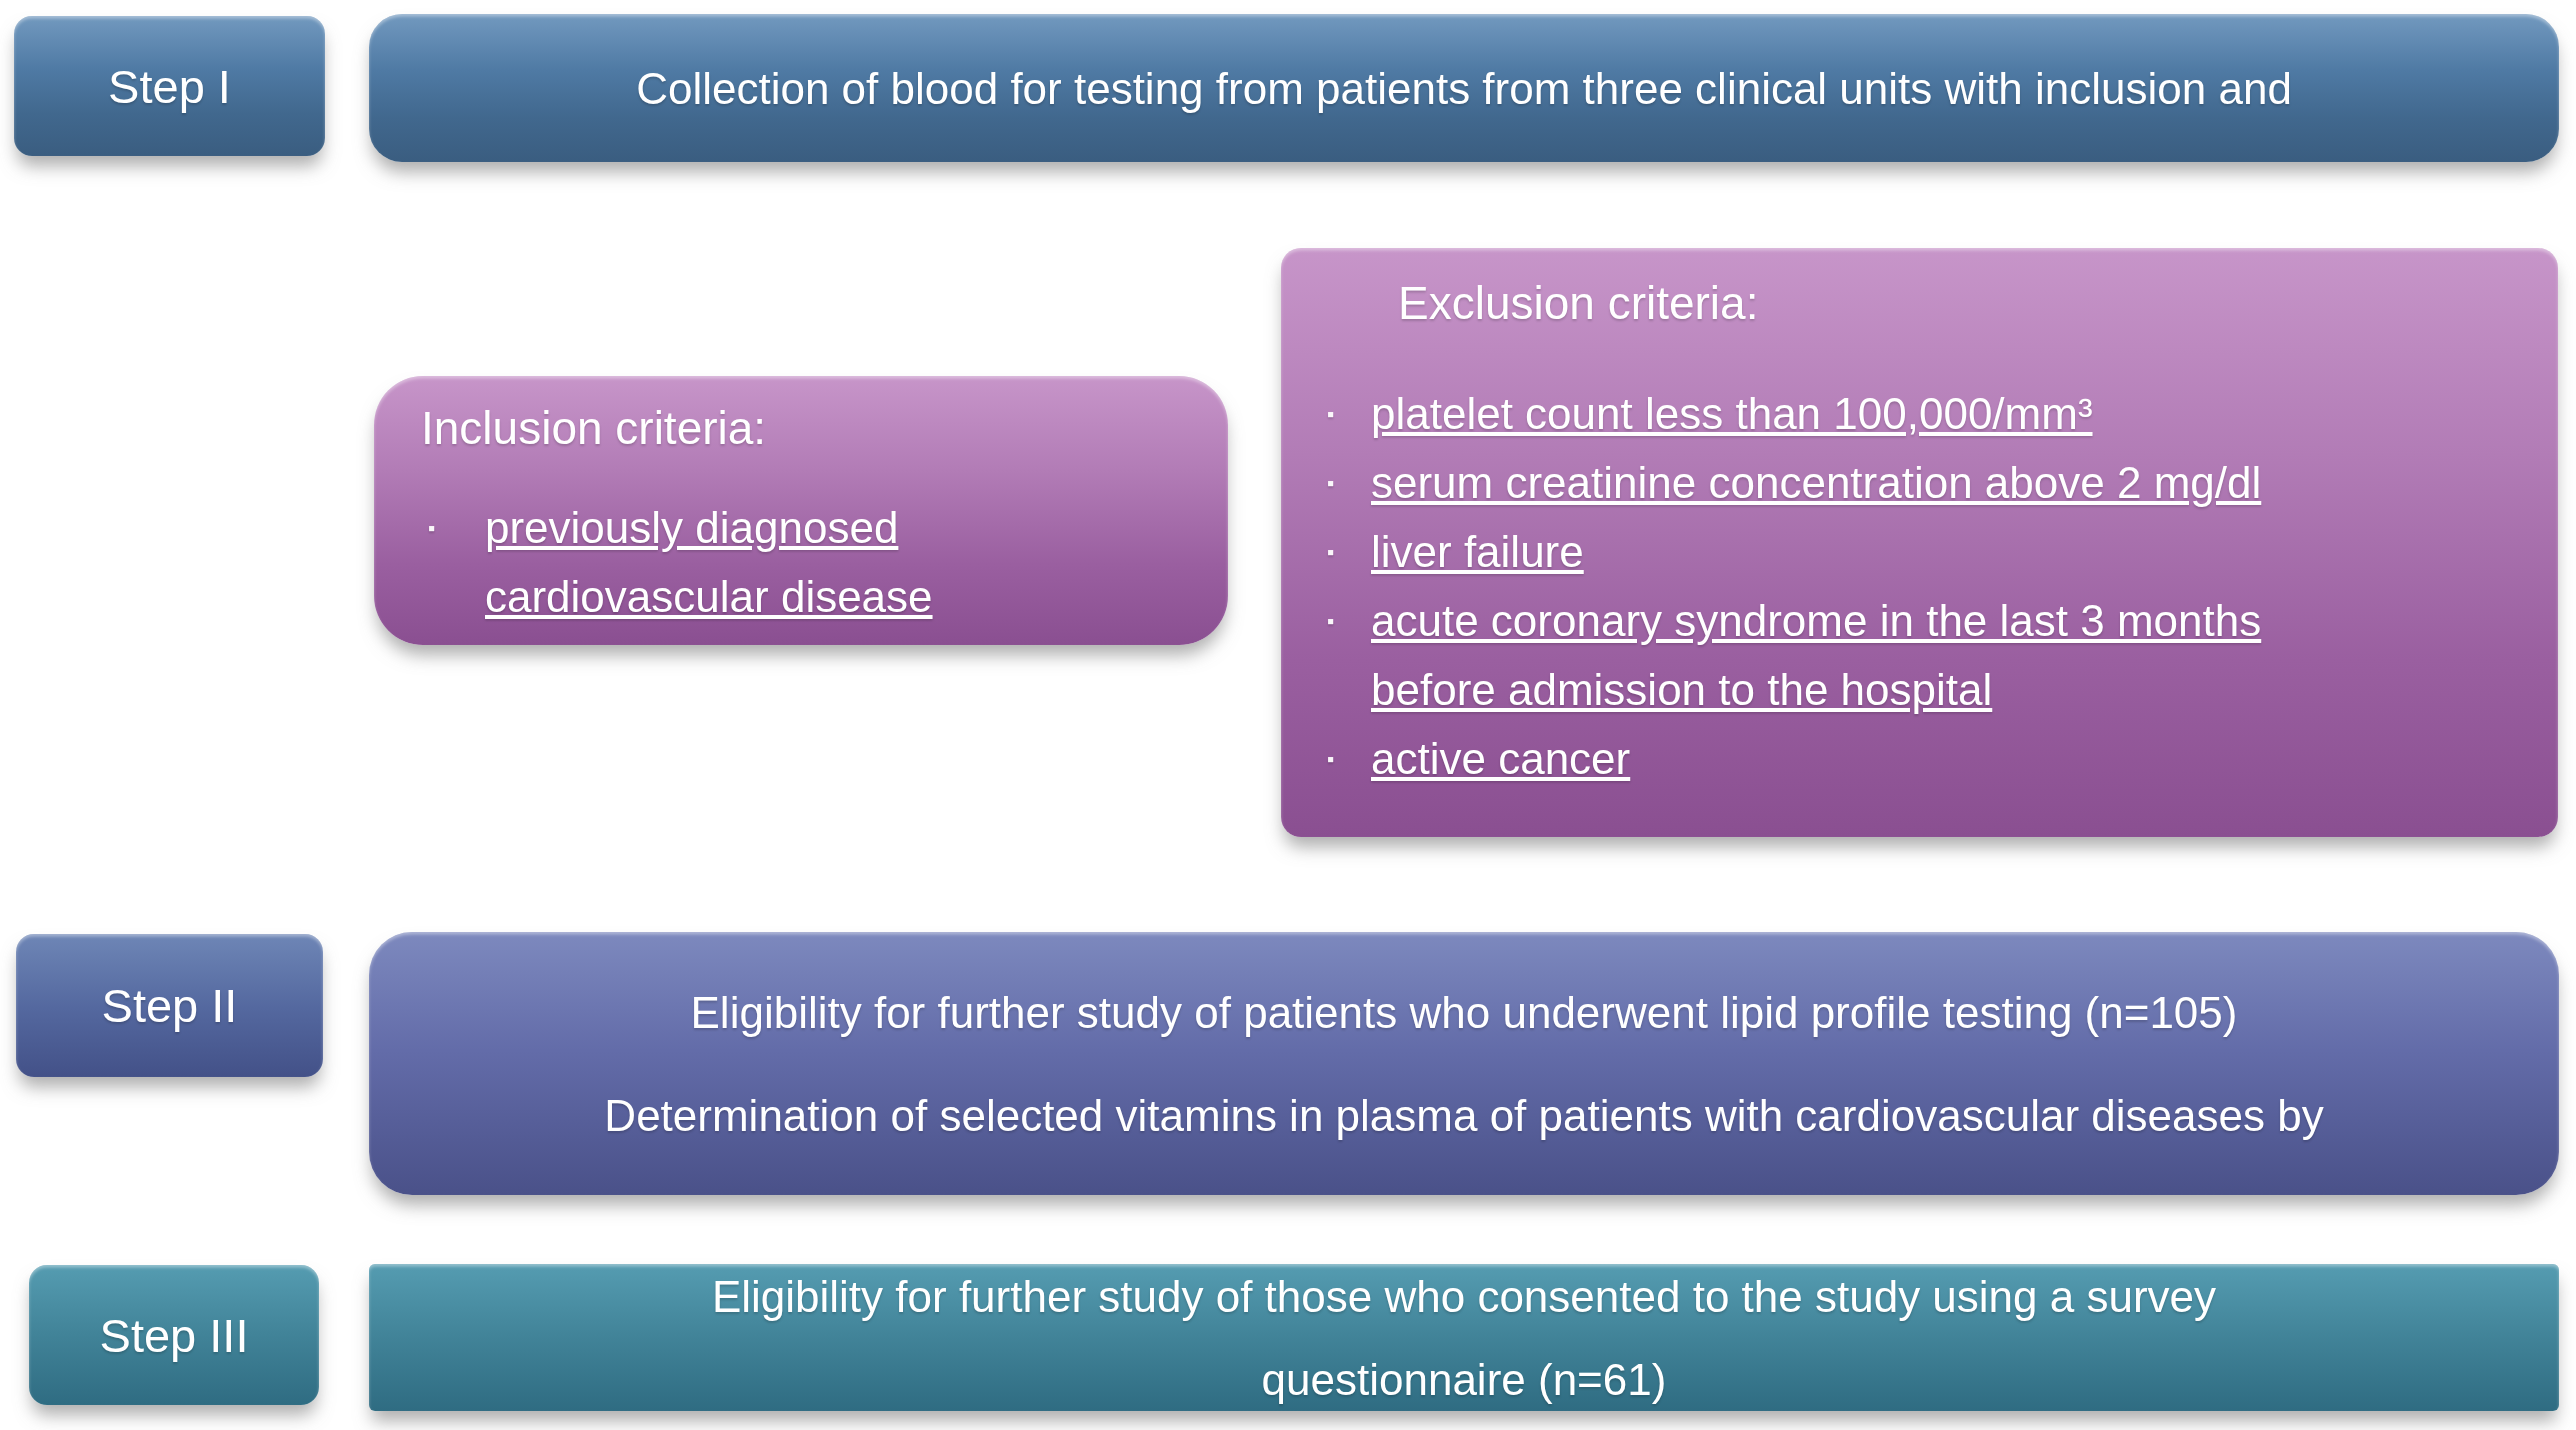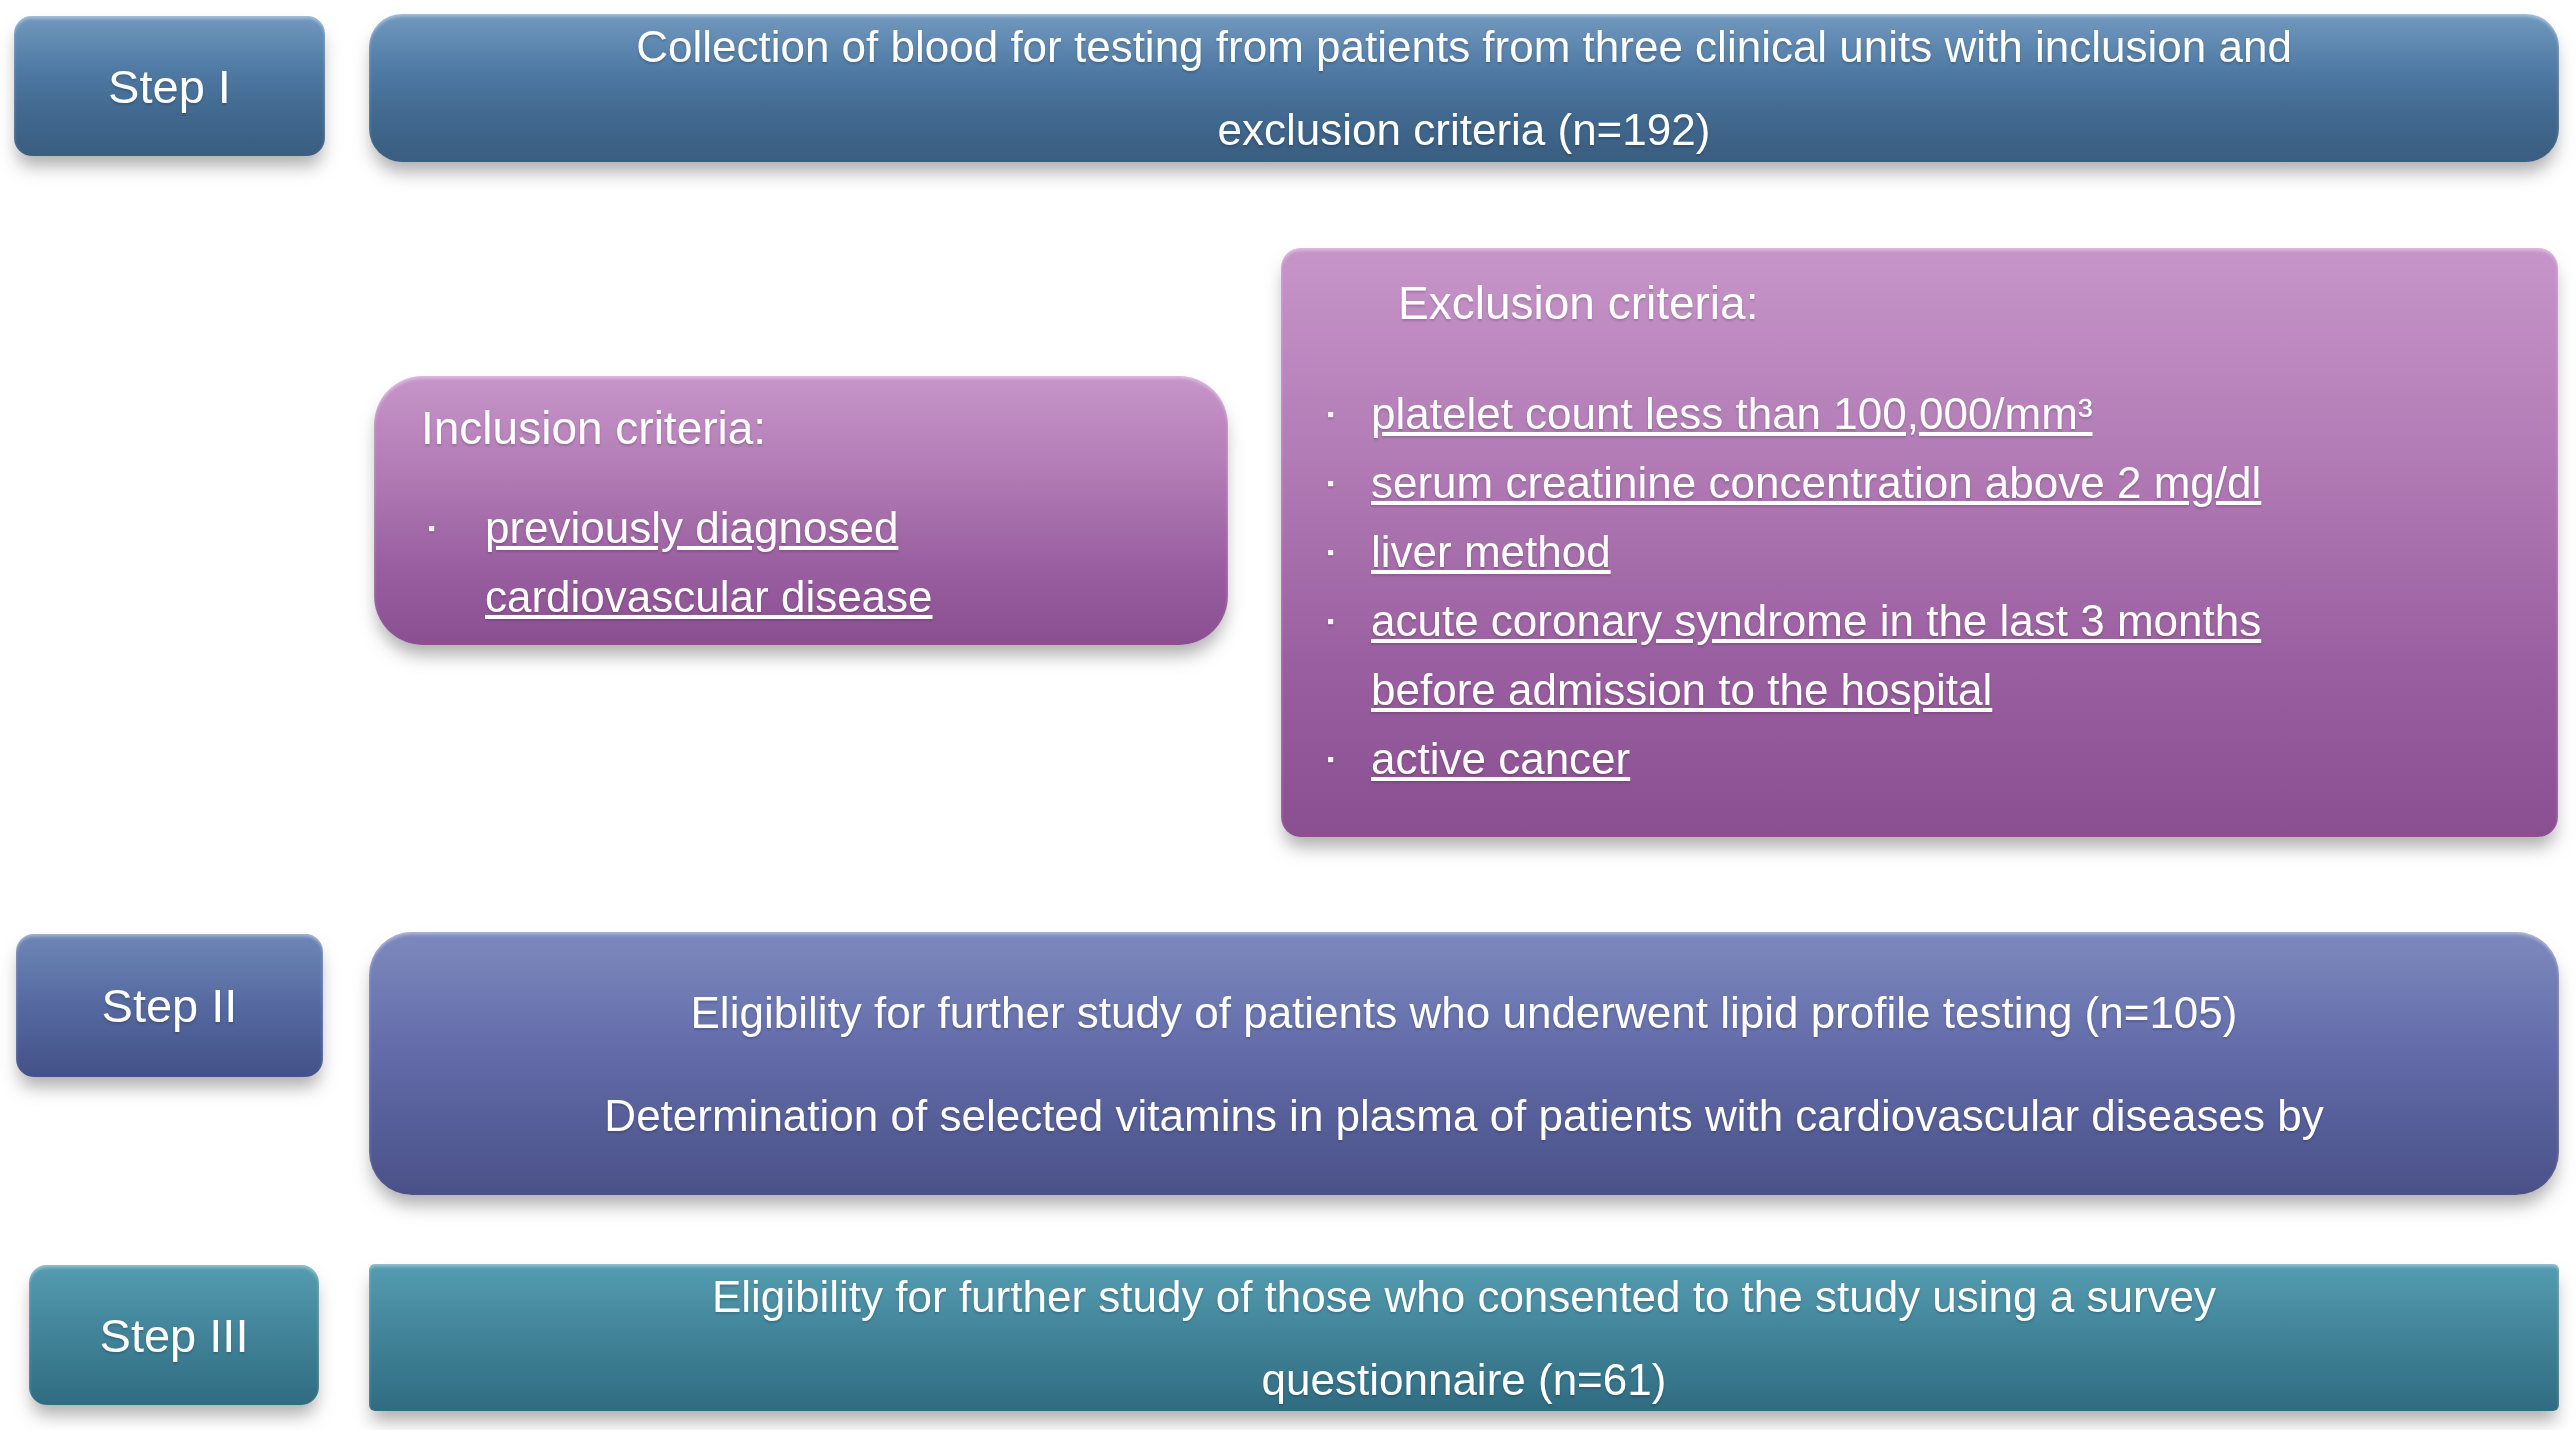--- a/index.html
+++ b/index.html
@@ -66,21 +66,20 @@
 </head>
 <body>
 
 <div class="canvas">
 
   <div class="box step-label g-blue lbl1">
     <span>Step I</span>
   </div>
   <div class="box bar bar1 g-blue">
     <div>Collection of blood for testing from patients from three clinical units with inclusion and</div>
-    <div>exclusion criteria (n=192)</div>
   </div>
 
   <div class="box crit g-purple inclusion-box">
     <div class="crit-heading">Inclusion criteria:</div>
     <ul class="crit-list">
       <li>
         <span class="blt">▪</span>
         <span class="btxt">
           <div>previously diagnosed</div>
           <div>cardiovascular disease</div>
@@ -100,21 +99,21 @@
       </li>
       <li>
         <span class="blt">▪</span>
         <span class="btxt">
           <div>serum creatinine concentration above 2 mg/dl</div>
         </span>
       </li>
       <li>
         <span class="blt">▪</span>
         <span class="btxt">
-          <div>liver method</div>
+          <div>liver failure</div>
         </span>
       </li>
       <li>
         <span class="blt">▪</span>
         <span class="btxt">
           <div>acute coronary syndrome in the last 3 months</div>
           <div>before admission to the hospital</div>
         </span>
       </li>
       <li>

